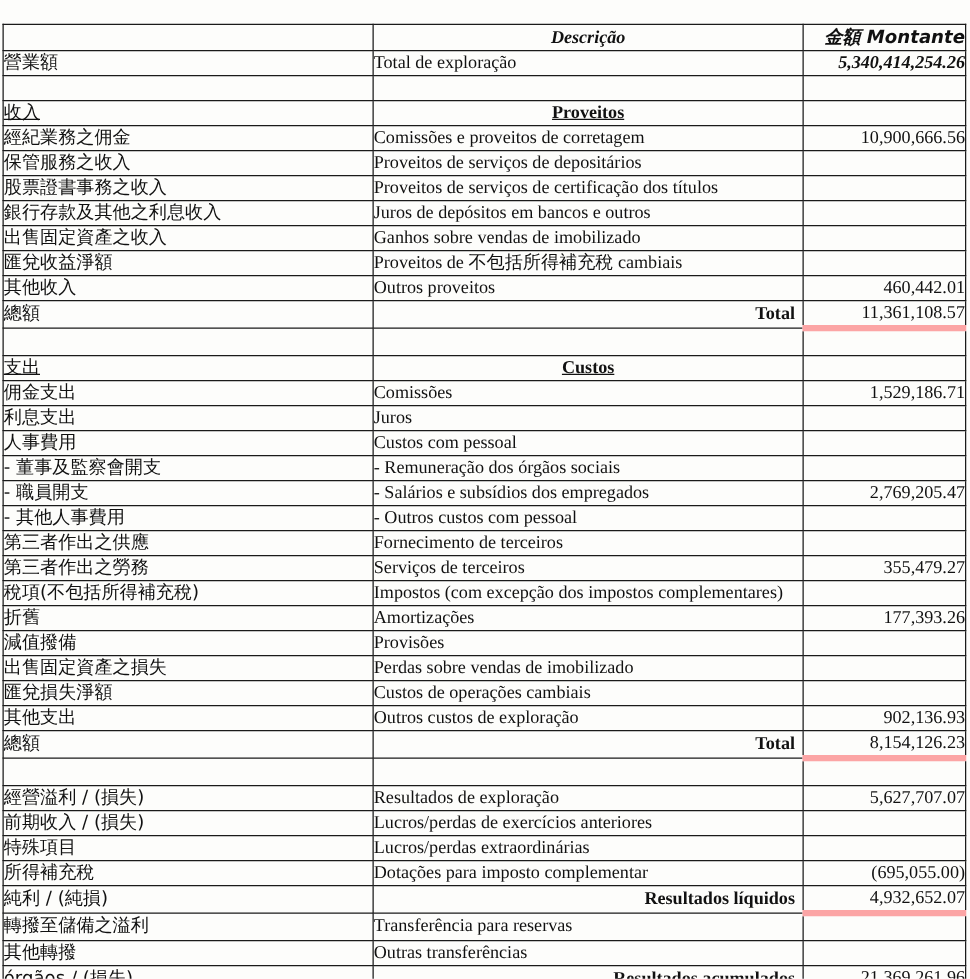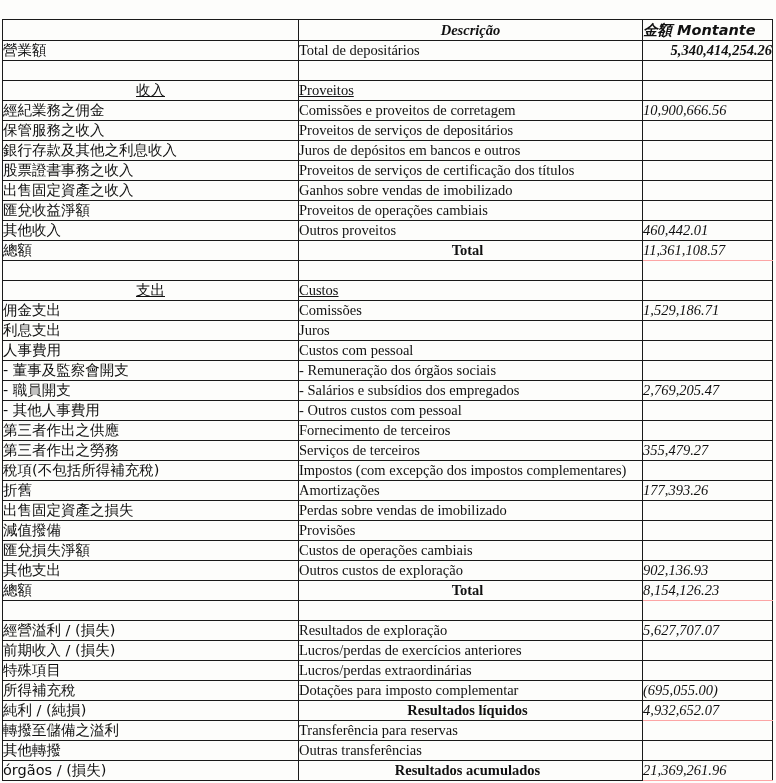--- a/index.html
+++ b/index.html
@@ -49,73 +49,73 @@
   }
   td.pt {
     border-top: none;
     border-bottom: none;
     padding-left: 4px;
     white-space: nowrap;
   }
   td.amt {
     border-top: none;
     border-bottom: none;
+    text-align: right;
     padding-right: 5px;
     white-space: nowrap;
-    font-style: italic;
   }
   
   tr.hdr td {
     border-top: 1px solid #1a1a1a;
     border-bottom: 1px solid #1a1a1a;
     text-align: center;
     font-style: italic;
     font-weight: bold;
     height: 20px;
     line-height: 20px;
   }
   tr.hdr td.cn-hdr {
     border-bottom: 1px solid #1a1a1a;
   }
   tr.hdr td.amt-hdr {
-    text-align: left;
+    text-align: right;
   }
   
   tr.topline td {
     border-bottom: 1px solid #1a1a1a;
   }
   tr.topline td.amt {
     font-style: italic;
     font-weight: bold;
     text-align: right;
   }
   tr.blank td { height: 19px; }
   .u { text-decoration: underline; }
   .indent { padding-left: 22px; }
   .cn-right {
     text-align: left;
     padding-right: 8px;
   }
   
   tr.totalrow td.amt {
     border-top: 1px solid #1a1a1a;
-    border-bottom: 1px solid #fca5a5;
+    border-bottom: 5px solid #fca5a5;
   }
   tr.totalrow td.pt {
-    text-align: center;
+    text-align: right;
     padding-right: 6px;
     font-weight: bold;
   }
   .cnhead {
+    text-align: left;
+    font-size: 15px;
+  }
+  .pthead {
     text-align: center;
-    font-size: 15px;
-  }
-  .pthead {
-    text-align: left;
-    font-weight: normal;
+    font-weight: bold;
     font-size: 14.5px;
   }
   .cjk { font-family: "DejaVu Sans", "Liberation Sans", sans-serif; font-size: 14px; }
   .footnote {
     position: absolute;
     left: 0; right: 0;
     bottom: 0;
     text-align: center;
     font-size: 11px;
     color: #444;
@@ -134,21 +134,21 @@
         <col class="c-amt">
     </colgroup>
     <tbody id="tbody">
         <tr class="hdr">
           <td class="cn-hdr">&nbsp;</td>
           <td>Descrição</td>
           <td class="amt-hdr cjk">金額  Montante</td>
         </tr>
         <tr class="topline">
           <td class="cn cjk">營業額</td>
-          <td class="pt">Total de depositários</td>
+          <td class="pt">Total de exploração</td>
           <td class="amt">5,340,414,254.26</td>
         </tr>
         <tr class="blank">
           <td class="cn cjk">&nbsp;</td>
           <td class="pt">&nbsp;</td>
           <td class="amt">&nbsp;</td>
         </tr>
         <tr>
           <td class="cn cjk cnhead u">收入</td>
           <td class="pt pthead u">Proveitos</td>
@@ -158,37 +158,37 @@
           <td class="cn cjk">經紀業務之佣金</td>
           <td class="pt">Comissões e proveitos de corretagem</td>
           <td class="amt">10,900,666.56</td>
         </tr>
         <tr>
           <td class="cn cjk">保管服務之收入</td>
           <td class="pt">Proveitos de serviços de depositários</td>
           <td class="amt">&nbsp;</td>
         </tr>
         <tr>
+          <td class="cn cjk">股票證書事務之收入</td>
+          <td class="pt">Proveitos de serviços de certificação dos títulos</td>
+          <td class="amt">&nbsp;</td>
+        </tr>
+        <tr>
           <td class="cn cjk">銀行存款及其他之利息收入</td>
           <td class="pt">Juros de depósitos em bancos e outros</td>
           <td class="amt">&nbsp;</td>
         </tr>
         <tr>
-          <td class="cn cjk">股票證書事務之收入</td>
-          <td class="pt">Proveitos de serviços de certificação dos títulos</td>
-          <td class="amt">&nbsp;</td>
-        </tr>
-        <tr>
           <td class="cn cjk">出售固定資產之收入</td>
           <td class="pt">Ganhos sobre vendas de imobilizado</td>
           <td class="amt">&nbsp;</td>
         </tr>
         <tr>
           <td class="cn cjk">匯兌收益淨額</td>
-          <td class="pt">Proveitos de operações cambiais</td>
+          <td class="pt">Proveitos de 不包括所得補充稅 cambiais</td>
           <td class="amt">&nbsp;</td>
         </tr>
         <tr>
           <td class="cn cjk">其他收入</td>
           <td class="pt">Outros proveitos</td>
           <td class="amt">460,442.01</td>
         </tr>
         <tr class="totalrow">
           <td class="cn cjk cn-right">總額</td>
           <td class="pt">Total</td>
@@ -248,27 +248,27 @@
           <td class="cn cjk">稅項(不包括所得補充稅)</td>
           <td class="pt">Impostos (com excepção dos impostos complementares)</td>
           <td class="amt">&nbsp;</td>
         </tr>
         <tr>
           <td class="cn cjk">折舊</td>
           <td class="pt">Amortizações</td>
           <td class="amt">177,393.26</td>
         </tr>
         <tr>
+          <td class="cn cjk">減值撥備</td>
+          <td class="pt">Provisões</td>
+          <td class="amt">&nbsp;</td>
+        </tr>
+        <tr>
           <td class="cn cjk">出售固定資產之損失</td>
           <td class="pt">Perdas sobre vendas de imobilizado</td>
-          <td class="amt">&nbsp;</td>
-        </tr>
-        <tr>
-          <td class="cn cjk">減值撥備</td>
-          <td class="pt">Provisões</td>
           <td class="amt">&nbsp;</td>
         </tr>
         <tr>
           <td class="cn cjk">匯兌損失淨額</td>
           <td class="pt">Custos de operações cambiais</td>
           <td class="amt">&nbsp;</td>
         </tr>
         <tr>
           <td class="cn cjk">其他支出</td>
           <td class="pt">Outros custos de exploração</td>

